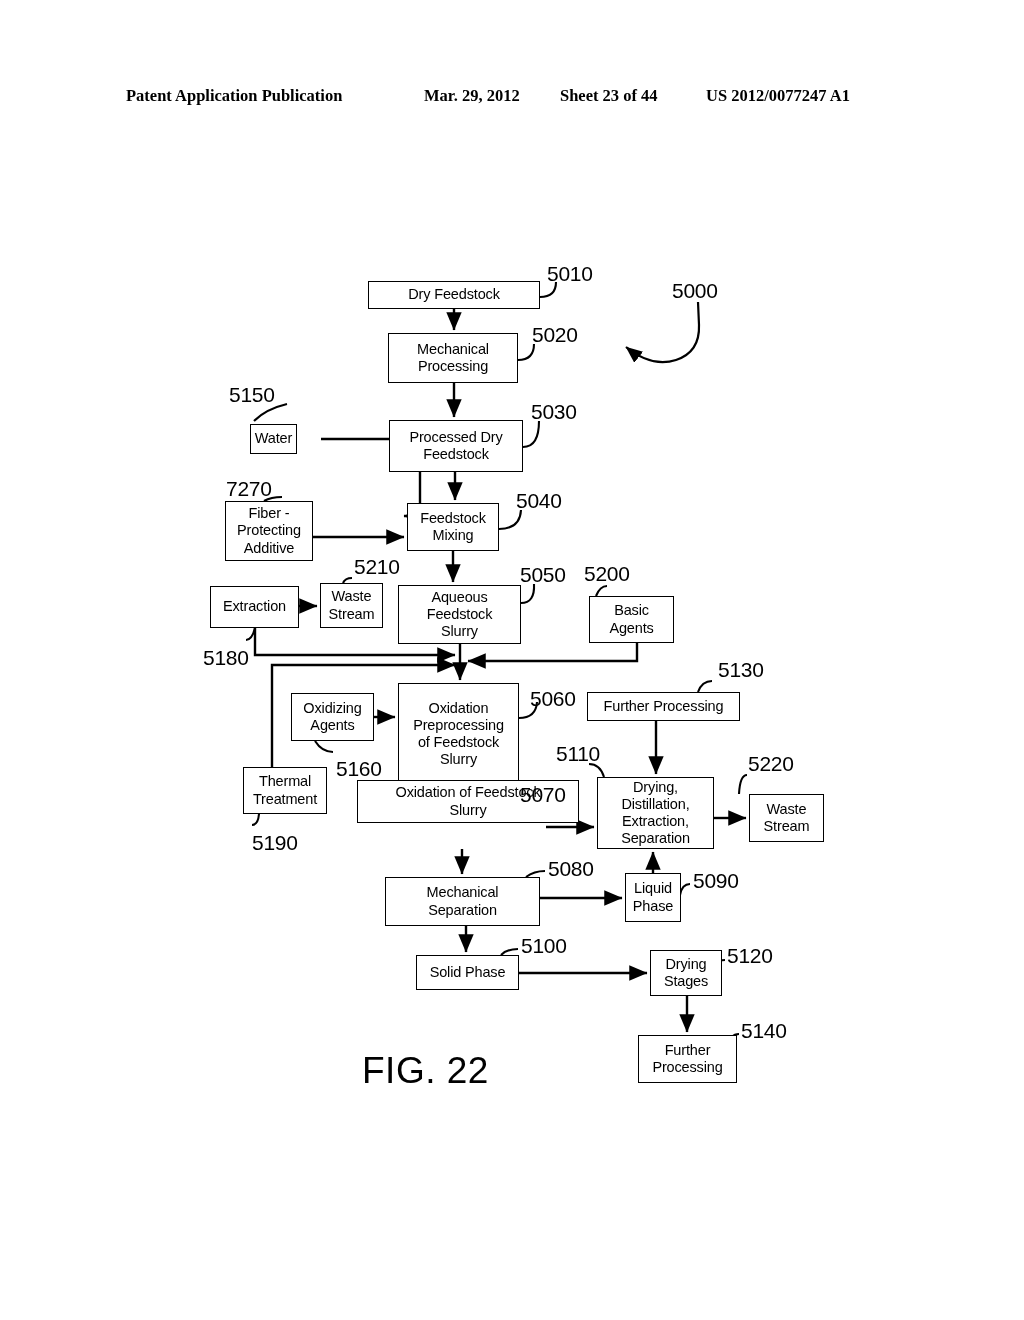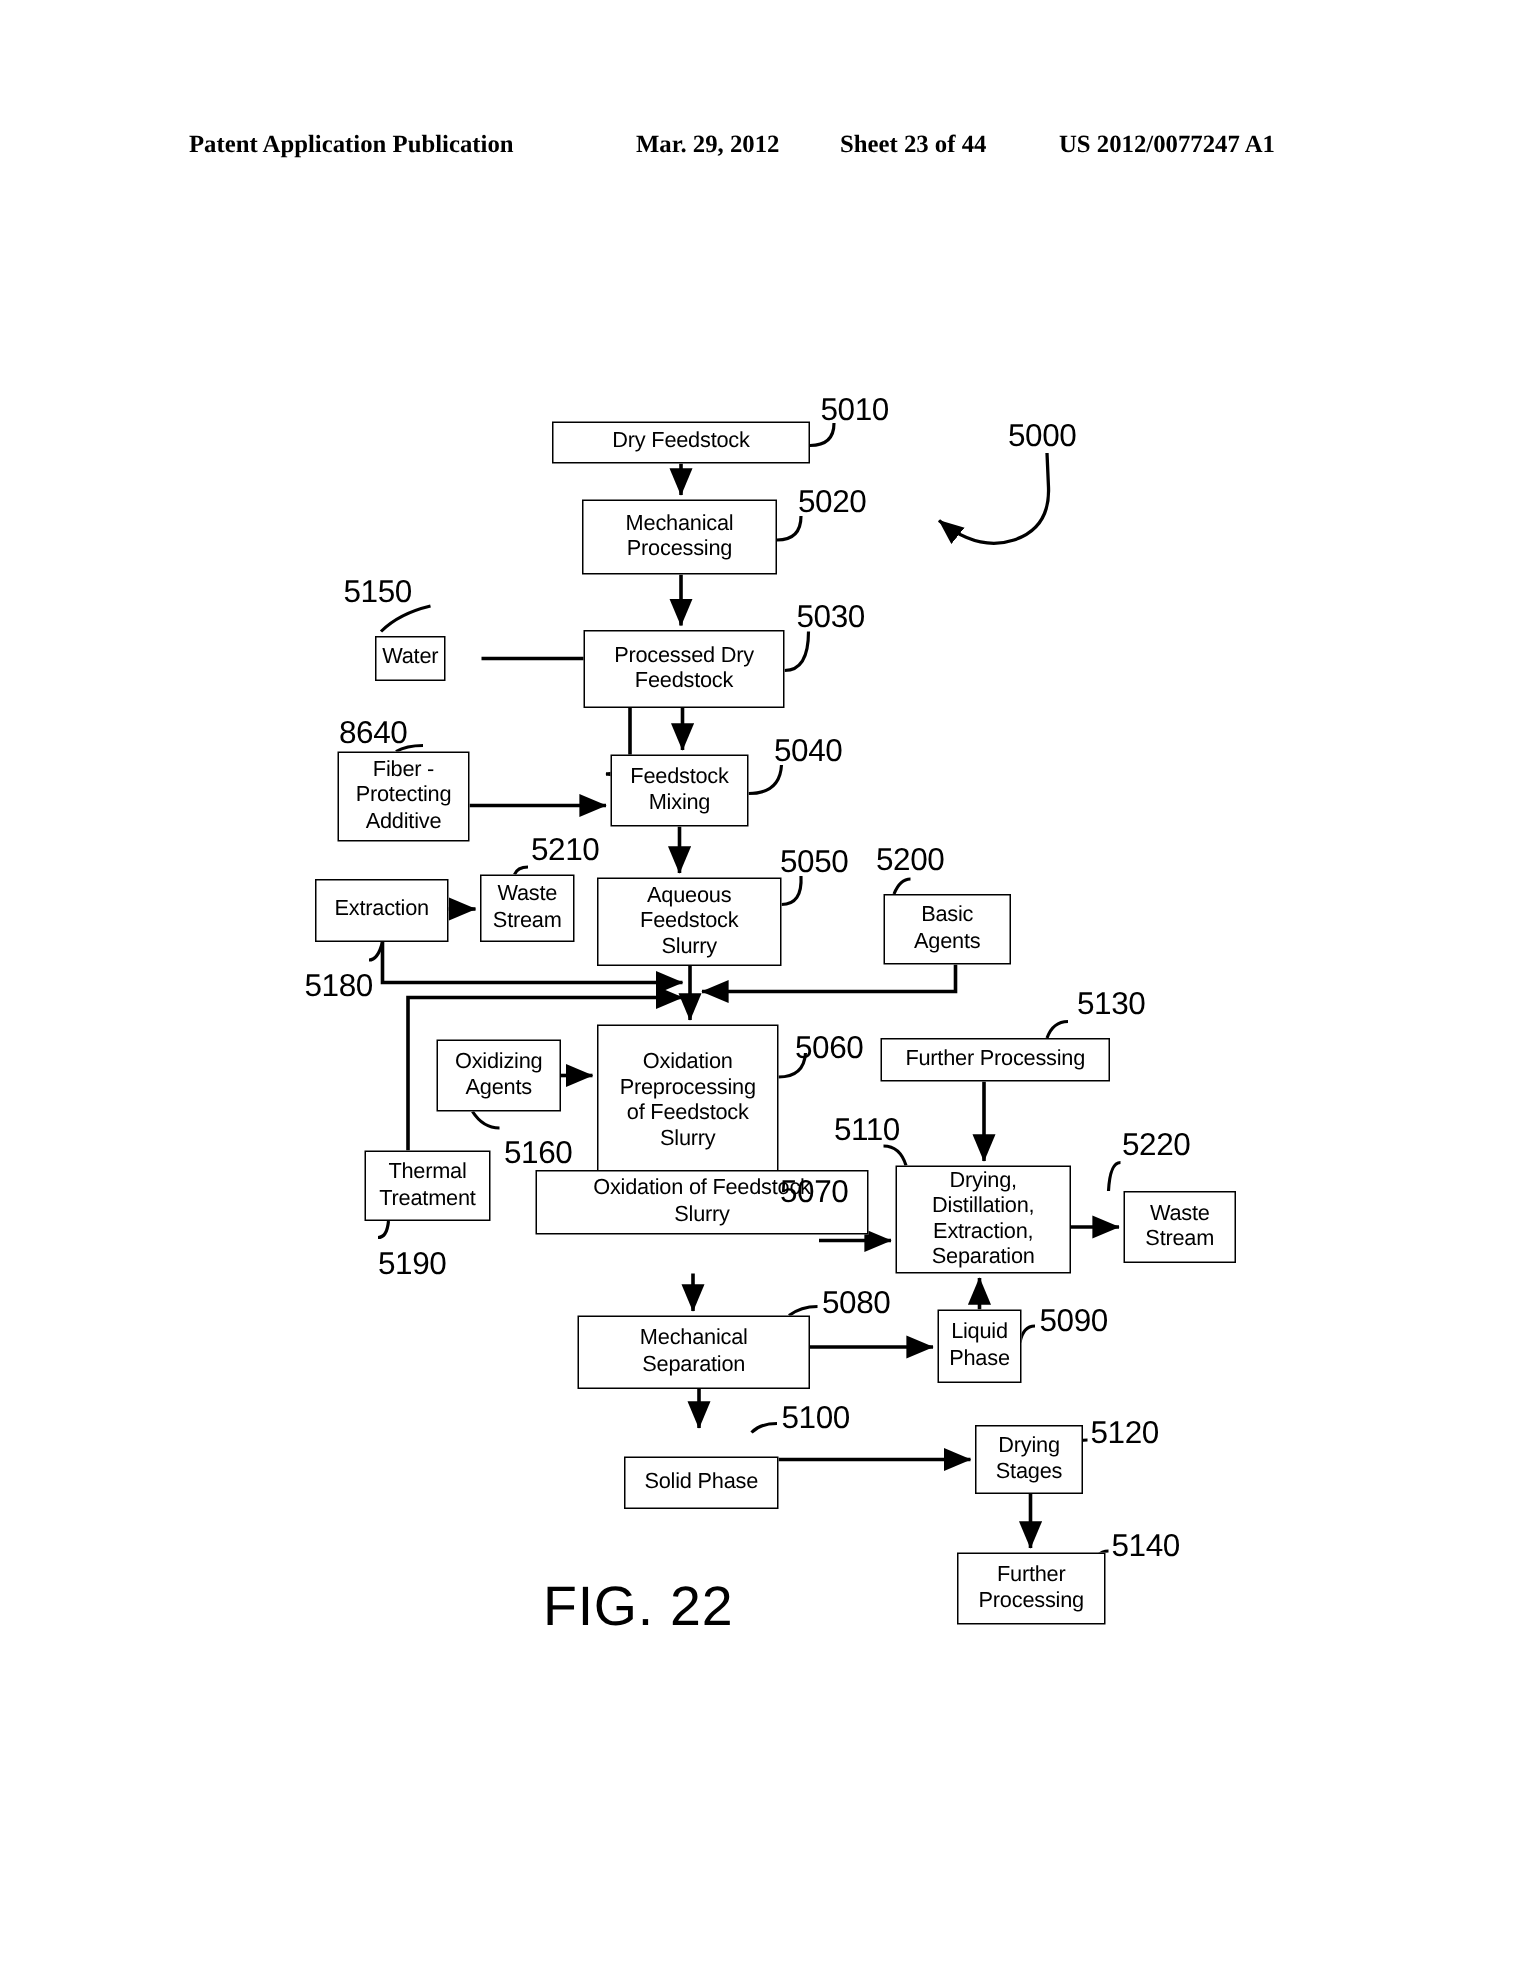--- a/index.html
+++ b/index.html
@@ -216,34 +216,34 @@
 Extraction,
 Separation</div>
       <div class="fbox" style="left: 749px; top: 794px; width: 75px; height: 48px;">Waste
 Stream</div>
       <div class="fbox" style="left: 357px; top: 780px; width: 222px; height: 43px;">Oxidation of Feedstock
 Slurry</div>
       <div class="fbox" style="left: 385px; top: 877px; width: 155px; height: 49px;">Mechanical
 Separation</div>
       <div class="fbox" style="left: 625px; top: 873px; width: 56px; height: 49px;">Liquid
 Phase</div>
-      <div class="fbox" style="left: 416px; top: 955px; width: 103px; height: 35px; margin-top: 16px;">Solid Phase</div>
+      <div class="fbox" style="left: 416px; top: 955px; width: 103px; height: 35px;">Solid Phase</div>
       <div class="fbox" style="left: 650px; top: 950px; width: 72px; height: 46px;">Drying
 Stages</div>
       <div class="fbox" style="left: 638px; top: 1035px; width: 99px; height: 48px;">Further
 Processing</div>
     </div>
 
   <div id="ref-layer">
       <div class="refnum" style="left: 547px; top: 262px;">5010</div>
       <div class="refnum" style="left: 672px; top: 279px;">5000</div>
       <div class="refnum" style="left: 532px; top: 323px;">5020</div>
       <div class="refnum" style="left: 229px; top: 383px;">5150</div>
       <div class="refnum" style="left: 531px; top: 400px;">5030</div>
-      <div class="refnum" style="left: 226px; top: 477px;">8640</div>
+      <div class="refnum" style="left: 226px; top: 477px;">7270</div>
       <div class="refnum" style="left: 516px; top: 489px;">5040</div>
       <div class="refnum" style="left: 354px; top: 555px;">5210</div>
       <div class="refnum" style="left: 520px; top: 563px;">5050</div>
       <div class="refnum" style="left: 584px; top: 562px;">5200</div>
       <div class="refnum" style="left: 203px; top: 646px;">5180</div>
       <div class="refnum" style="left: 718px; top: 658px;">5130</div>
       <div class="refnum" style="left: 530px; top: 687px;">5060</div>
       <div class="refnum" style="left: 556px; top: 742px;">5110</div>
       <div class="refnum" style="left: 748px; top: 752px;">5220</div>
       <div class="refnum" style="left: 336px; top: 757px;">5160</div>

